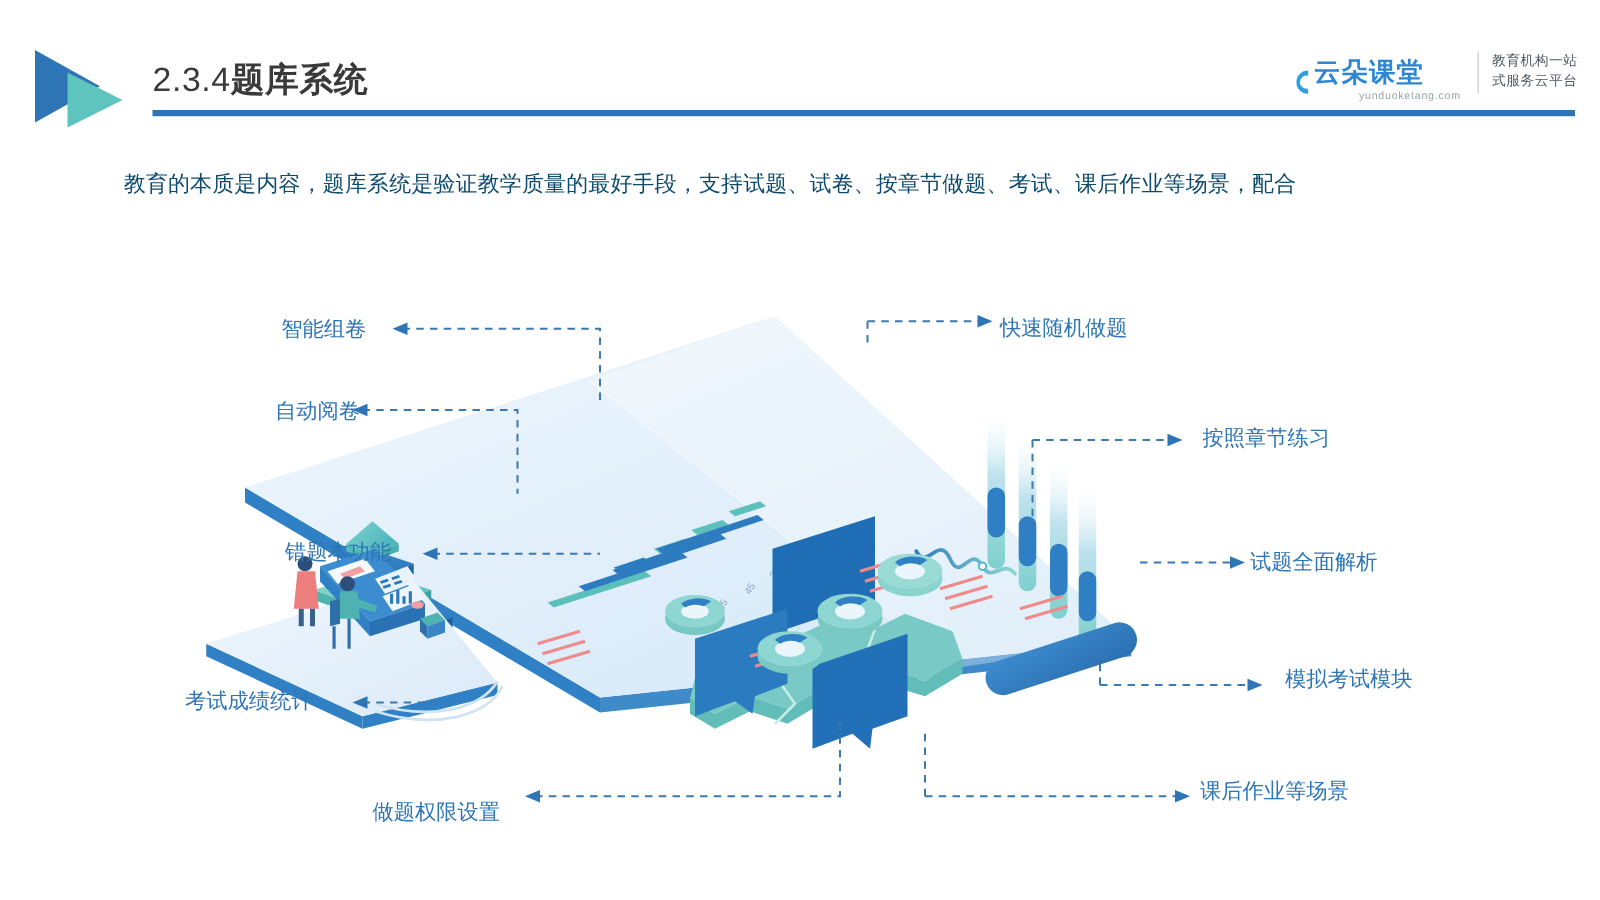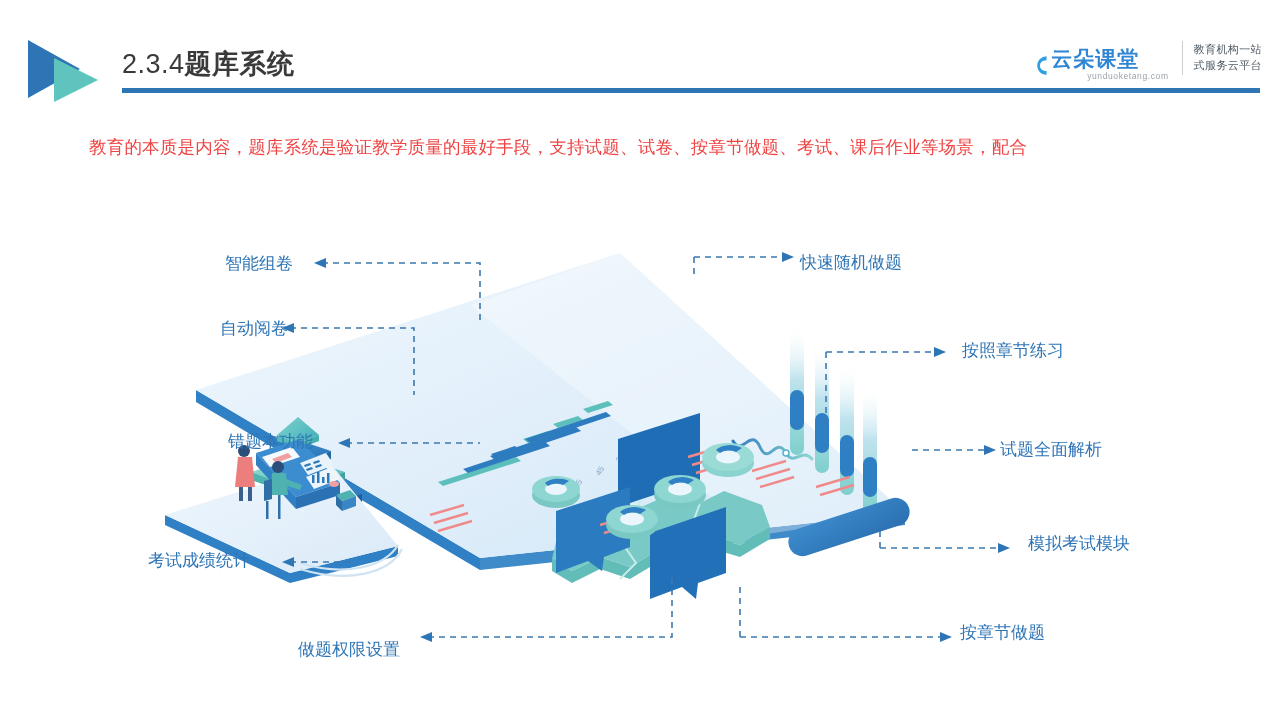--- a/index.html
+++ b/index.html
@@ -31,22 +31,22 @@
   .brand-cloud { width:34px; height:34px; margin-right:-4px; }
   .brand-words { display:flex; flex-direction:column; align-items:flex-start; }
   .brand-cn { font-size:21px; font-weight:700; color:#2e86d4; letter-spacing:1px; line-height:1.05;margin-top:11px; }
   .brand-url { font-size:8.5px; color:#9aa3ab; letter-spacing:0.6px; margin-top:1px;margin-left:36px; }
   .brand-div { width:1px; height:34px; background:#c9ced3; margin:0 11px 0 13px; }
   .brand-tag { display:flex; flex-direction:column; justify-content:center; }
   .brand-tag span { font-size:11px; color:#4e5a63; line-height:1.45; letter-spacing:0.4px; }
 
   
   .lead {
-    position:absolute; left:89px; top:130px; width:1160px;
-    font-size:17.5px; color:#ef4444; line-height:1.95; letter-spacing:0.2px;
+    position:absolute; left:99px; top:130px; width:1160px;
+    font-size:17.5px; color:#0c4a6e; line-height:1.95; letter-spacing:0.2px;
   }
 
   
   #art { position:absolute; left:0; top:195px; width:1280px; height:500px; }
 
   
   .cal {
     position:absolute; font-size:17px; color:#2e75b6;
     white-space:nowrap; line-height:1;
   }
@@ -345,15 +345,15 @@
   <div class="cal l" style="left:225px; top:255px;">智能组卷</div>
   <div class="cal l" style="left:220px; top:320px;">自动阅卷</div>
   <div class="cal l" style="left:228px; top:433px;">错题本功能</div>
   <div class="cal l" style="left:148px; top:552px;">考试成绩统计</div>
   <div class="cal l" style="left:298px; top:641px;">做题权限设置</div>
 
   <div class="cal r" style="left:800px; top:254px;">快速随机做题</div>
   <div class="cal r" style="left:962px; top:342px;">按照章节练习</div>
   <div class="cal r" style="left:1000px; top:441px;">试题全面解析</div>
   <div class="cal r" style="left:1028px; top:535px;">模拟考试模块</div>
-  <div class="cal r" style="left:960px; top:624px;">按章节做题</div>
+  <div class="cal r" style="left:960px; top:624px;">课后作业等场景</div>
 
 </div>
 
 </body></html>

